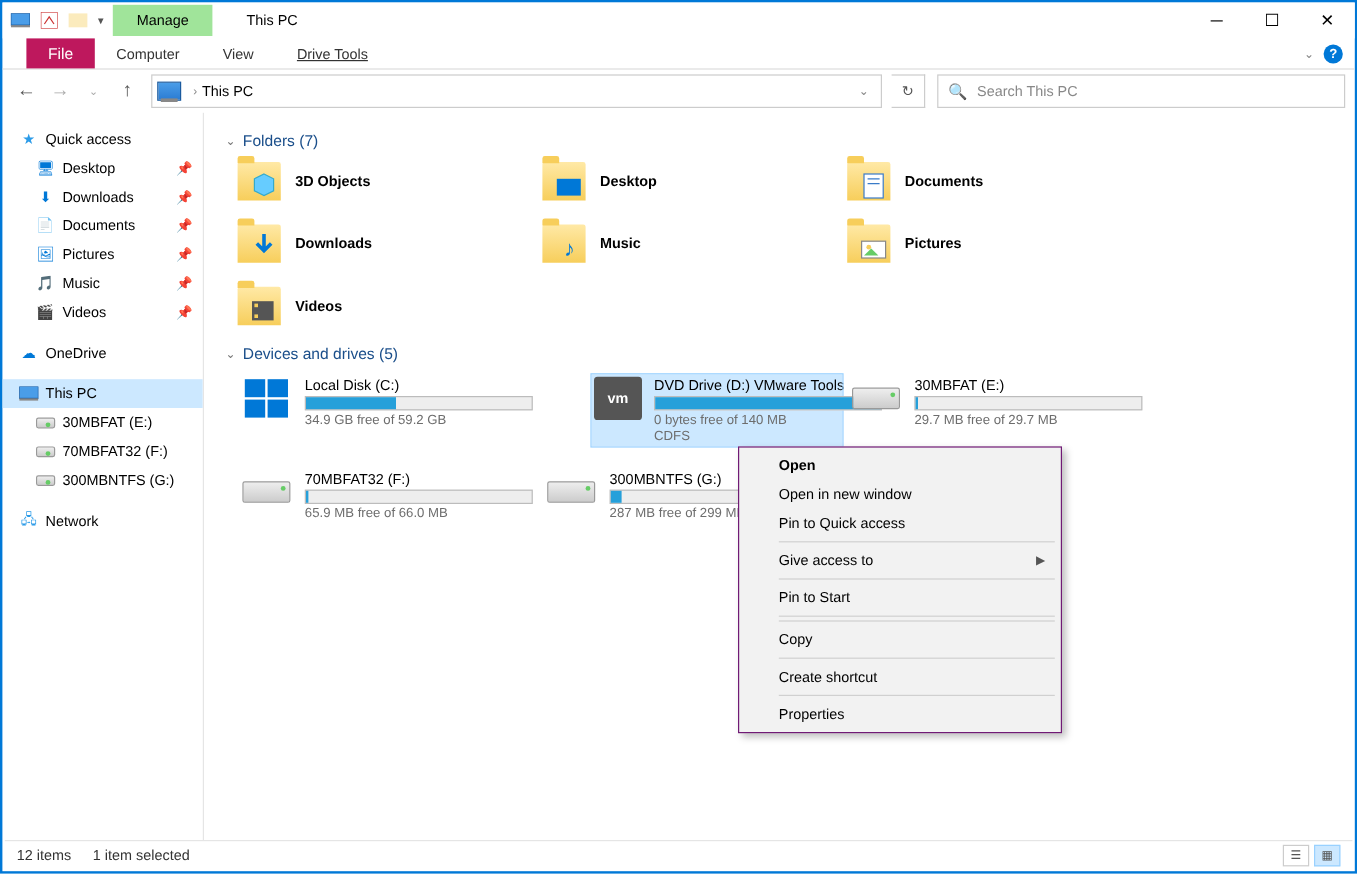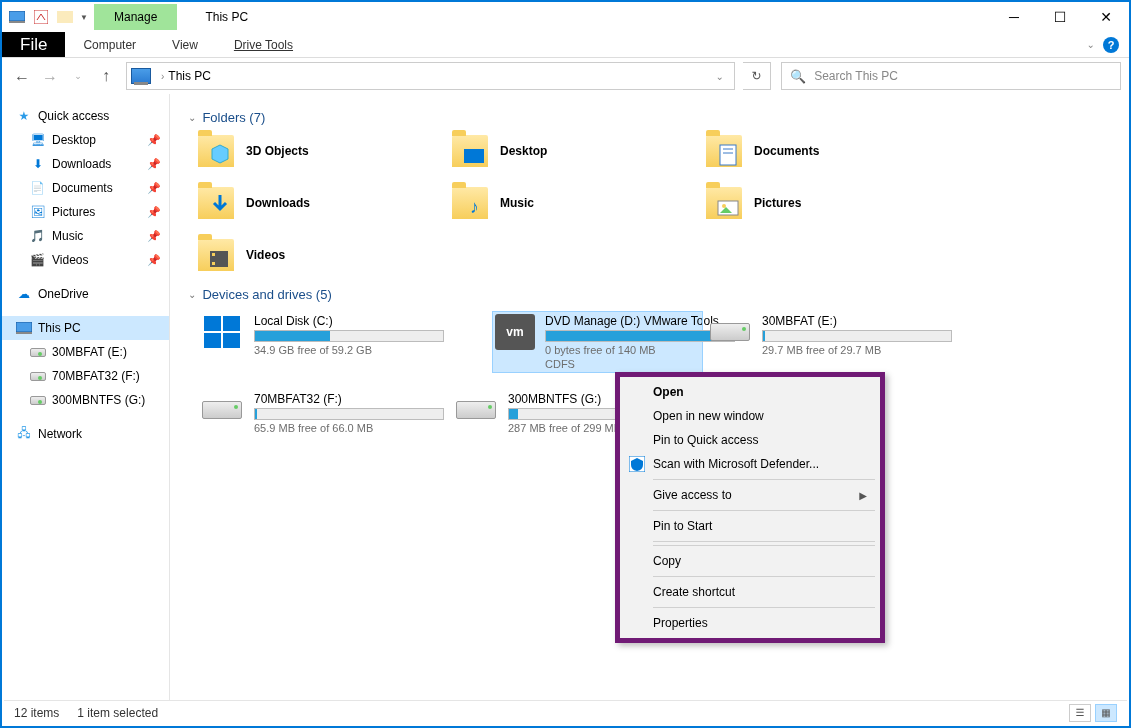--- a/index.html
+++ b/index.html
@@ -10,21 +10,21 @@
 .qat { display: flex; align-items: center; gap: 6px; padding: 0 6px; }
 .qat-icon { width: 18px; height: 18px; display: flex; align-items: center; justify-content: center; }
 .qat-drop { width: 8px; color: #555; font-size: 8px; }
 .ribbon-tab-manage { background: #a0e49a; padding: 6px 20px; font-size: 12px; }
 .title-text { margin-left: 28px; font-size: 12px; }
 .win-controls { margin-left: auto; display: flex; }
 .win-btn { width: 46px; height: 30px; display: flex; align-items: center; justify-content: center; font-size: 14px; font-family: Arial; }
 
 
 .ribbon { height: 26px; display: flex; align-items: stretch; border-bottom: 1px solid #ddd; }
-.file-tab { background: #000000; color: #fff; padding: 4px 18px; display: flex; align-items: center; font-size: 17px; }
+.file-tab { background: #be185d; color: #fff; padding: 4px 18px; display: flex; align-items: center; font-size: 13px; margin-left: 20px; }
 .ribbon-item { padding: 4px 18px; display: flex; align-items: center; font-size: 12px; color: #333; }
 .drive-tools { color: #333; text-decoration: underline; }
 .ribbon-right { margin-left: auto; display: flex; align-items: center; gap: 8px; padding-right: 10px; }
 .chev { color: #888; font-size: 10px; }
 .help-icon { width: 16px; height: 16px; background: #0078d7; border-radius: 50%; color: #fff; display: flex; align-items: center; justify-content: center; font-size: 11px; font-weight: bold; }
 
 
 .navbar { height: 36px; display: flex; align-items: center; padding: 4px 8px; gap: 4px; }
 .nav-arrow { width: 24px; height: 24px; display: flex; align-items: center; justify-content: center; color: #aaa; font-size: 16px; }
 .nav-arrow.active { color: #555; }
@@ -71,21 +71,21 @@
 .dvd-icon { width: 40px; height: 36px; background: #555; border-radius: 3px; display:flex; align-items:center; justify-content:center; color:#fff; font-weight:bold; font-size:12px;}
 .win-logo { width: 36px; height: 32px; display: grid; grid-template-columns: 1fr 1fr; grid-template-rows: 1fr 1fr; gap: 2px; }
 .win-logo span { background: #0078d7; }
 .drive-info { flex: 1; display: flex; flex-direction: column; gap: 2px; }
 .drive-name { font-size: 12px; }
 .drive-bar { width: 190px; height: 12px; border: 1px solid #bcbcbc; background: #eee; position: relative; }
 .drive-fill { position: absolute; left: 0; top: 0; bottom: 0; background: #26a0da; }
 .drive-sub { font-size: 11px; color: #6d6d6d; }
 
 
-.context-menu { position: absolute; left: 613px; top: 370px; width: 270px; background: #f2f2f2; border: 5px solid #701a75; box-shadow: 3px 3px 6px rgba(0,0,0,.25); padding: 3px; z-index: 100; }
+.context-menu { position: absolute; left: 613px; top: 370px; width: 270px; background: #f2f2f2; border: 1px solid #701a75; box-shadow: 3px 3px 6px rgba(0,0,0,.25); padding: 3px; z-index: 100; }
 .cm-item { display: flex; align-items: center; height: 24px; padding: 0 10px 0 30px; font-size: 12px; position: relative; }
 .cm-item.bold { font-weight: bold; }
 .cm-item .cm-icon { position: absolute; left: 6px; width: 16px; height: 16px; display:flex;align-items:center;justify-content:center; }
 .cm-item .cm-arrow { margin-left: auto; color: #555; font-size: 10px; }
 .cm-sep { height: 1px; background: #d0d0d0; margin: 3px 2px 3px 30px; }
 
 
 .statusbar { position: absolute; left: 2px; right: 2px; bottom: 2px; height: 24px; border-top: 1px solid #e5e5e5; display: flex; align-items: center; padding: 0 10px; font-size: 12px; color: #333; gap: 18px; background:#fff; }
 .status-right { margin-left: auto; display: flex; gap: 4px; }
 .view-btn { width: 22px; height: 18px; border: 1px solid #ccc; display:flex;align-items:center;justify-content:center; font-size:10px; color:#555;}
@@ -333,21 +333,21 @@
               <div class="drive-fill" style="width:40%"></div>
             </div>
             <div class="drive-sub">34.9 GB free of 59.2 GB</div>
           </div>
         </div>
         <div class="drive-item selected">
           <div class="drive-icon">
             <div class="dvd-icon">vm</div>
           </div>
           <div class="drive-info">
-            <div class="drive-name">DVD Manage (D:) VMware Tools</div>
+            <div class="drive-name">DVD Drive (D:) VMware Tools</div>
             <div class="drive-bar">
               <div class="drive-fill" style="width:100%"></div>
             </div>
             <div class="drive-sub">0 bytes free of 140 MB</div>
             <div class="drive-sub">CDFS</div>
           </div>
         </div>
         <div class="drive-item">
           <div class="drive-icon">
             <div class="hdd"></div>
@@ -390,29 +390,20 @@
 
 <div class="context-menu" id="ctx">
     <div class="cm-item bold">
       <span>Open</span>
     </div>
     <div class="cm-item">
       <span>Open in new window</span>
     </div>
     <div class="cm-item">
       <span>Pin to Quick access</span>
-    </div>
-    <div class="cm-item">
-      <span class="cm-icon">
-        <svg width="16" height="16">
-          <rect width="16" height="16" fill="#fff" stroke="#0078d7"></rect>
-          <path d="M8 2 L14 5 L14 9 Q14 14 8 15 Q2 14 2 9 L2 5 Z" fill="#0078d7"></path>
-        </svg>
-      </span>
-      <span>Scan with Microsoft Defender...</span>
     </div>
     <div class="cm-sep"></div>
     <div class="cm-item">
       <span>Give access to</span>
       <span class="cm-arrow">▶</span>
     </div>
     <div class="cm-sep"></div>
     <div class="cm-item">
       <span>Pin to Start</span>
     </div>

